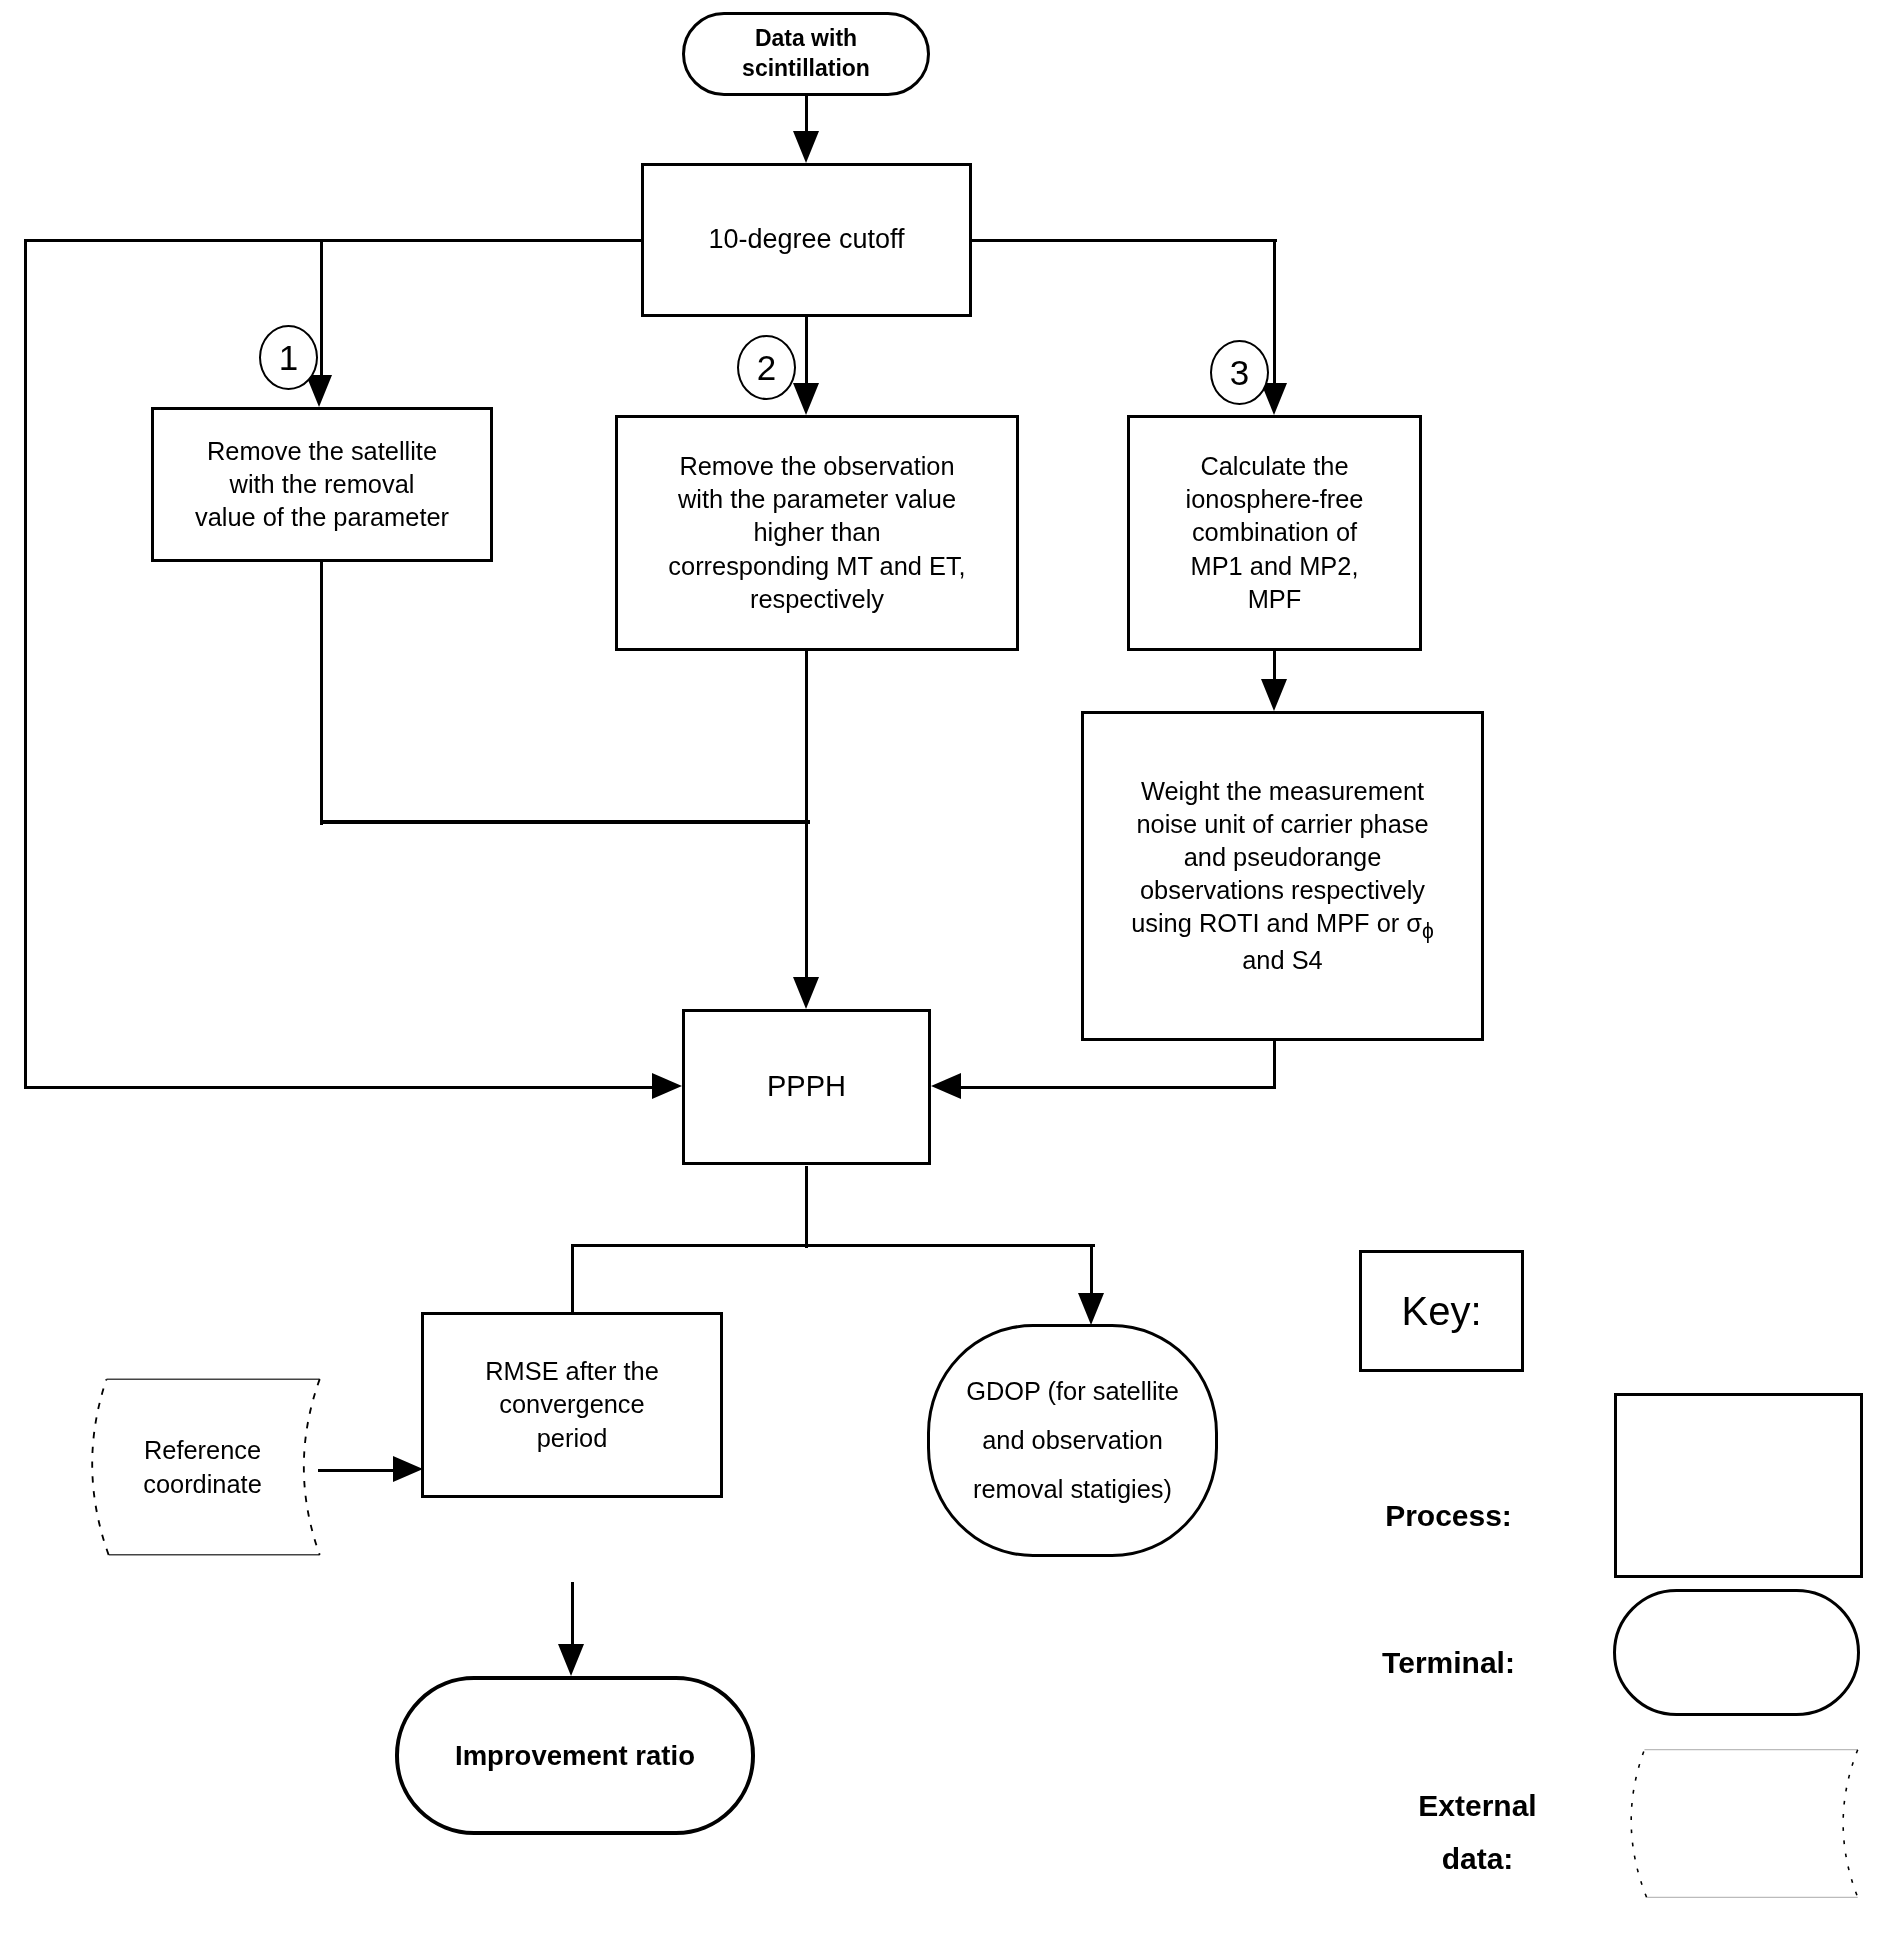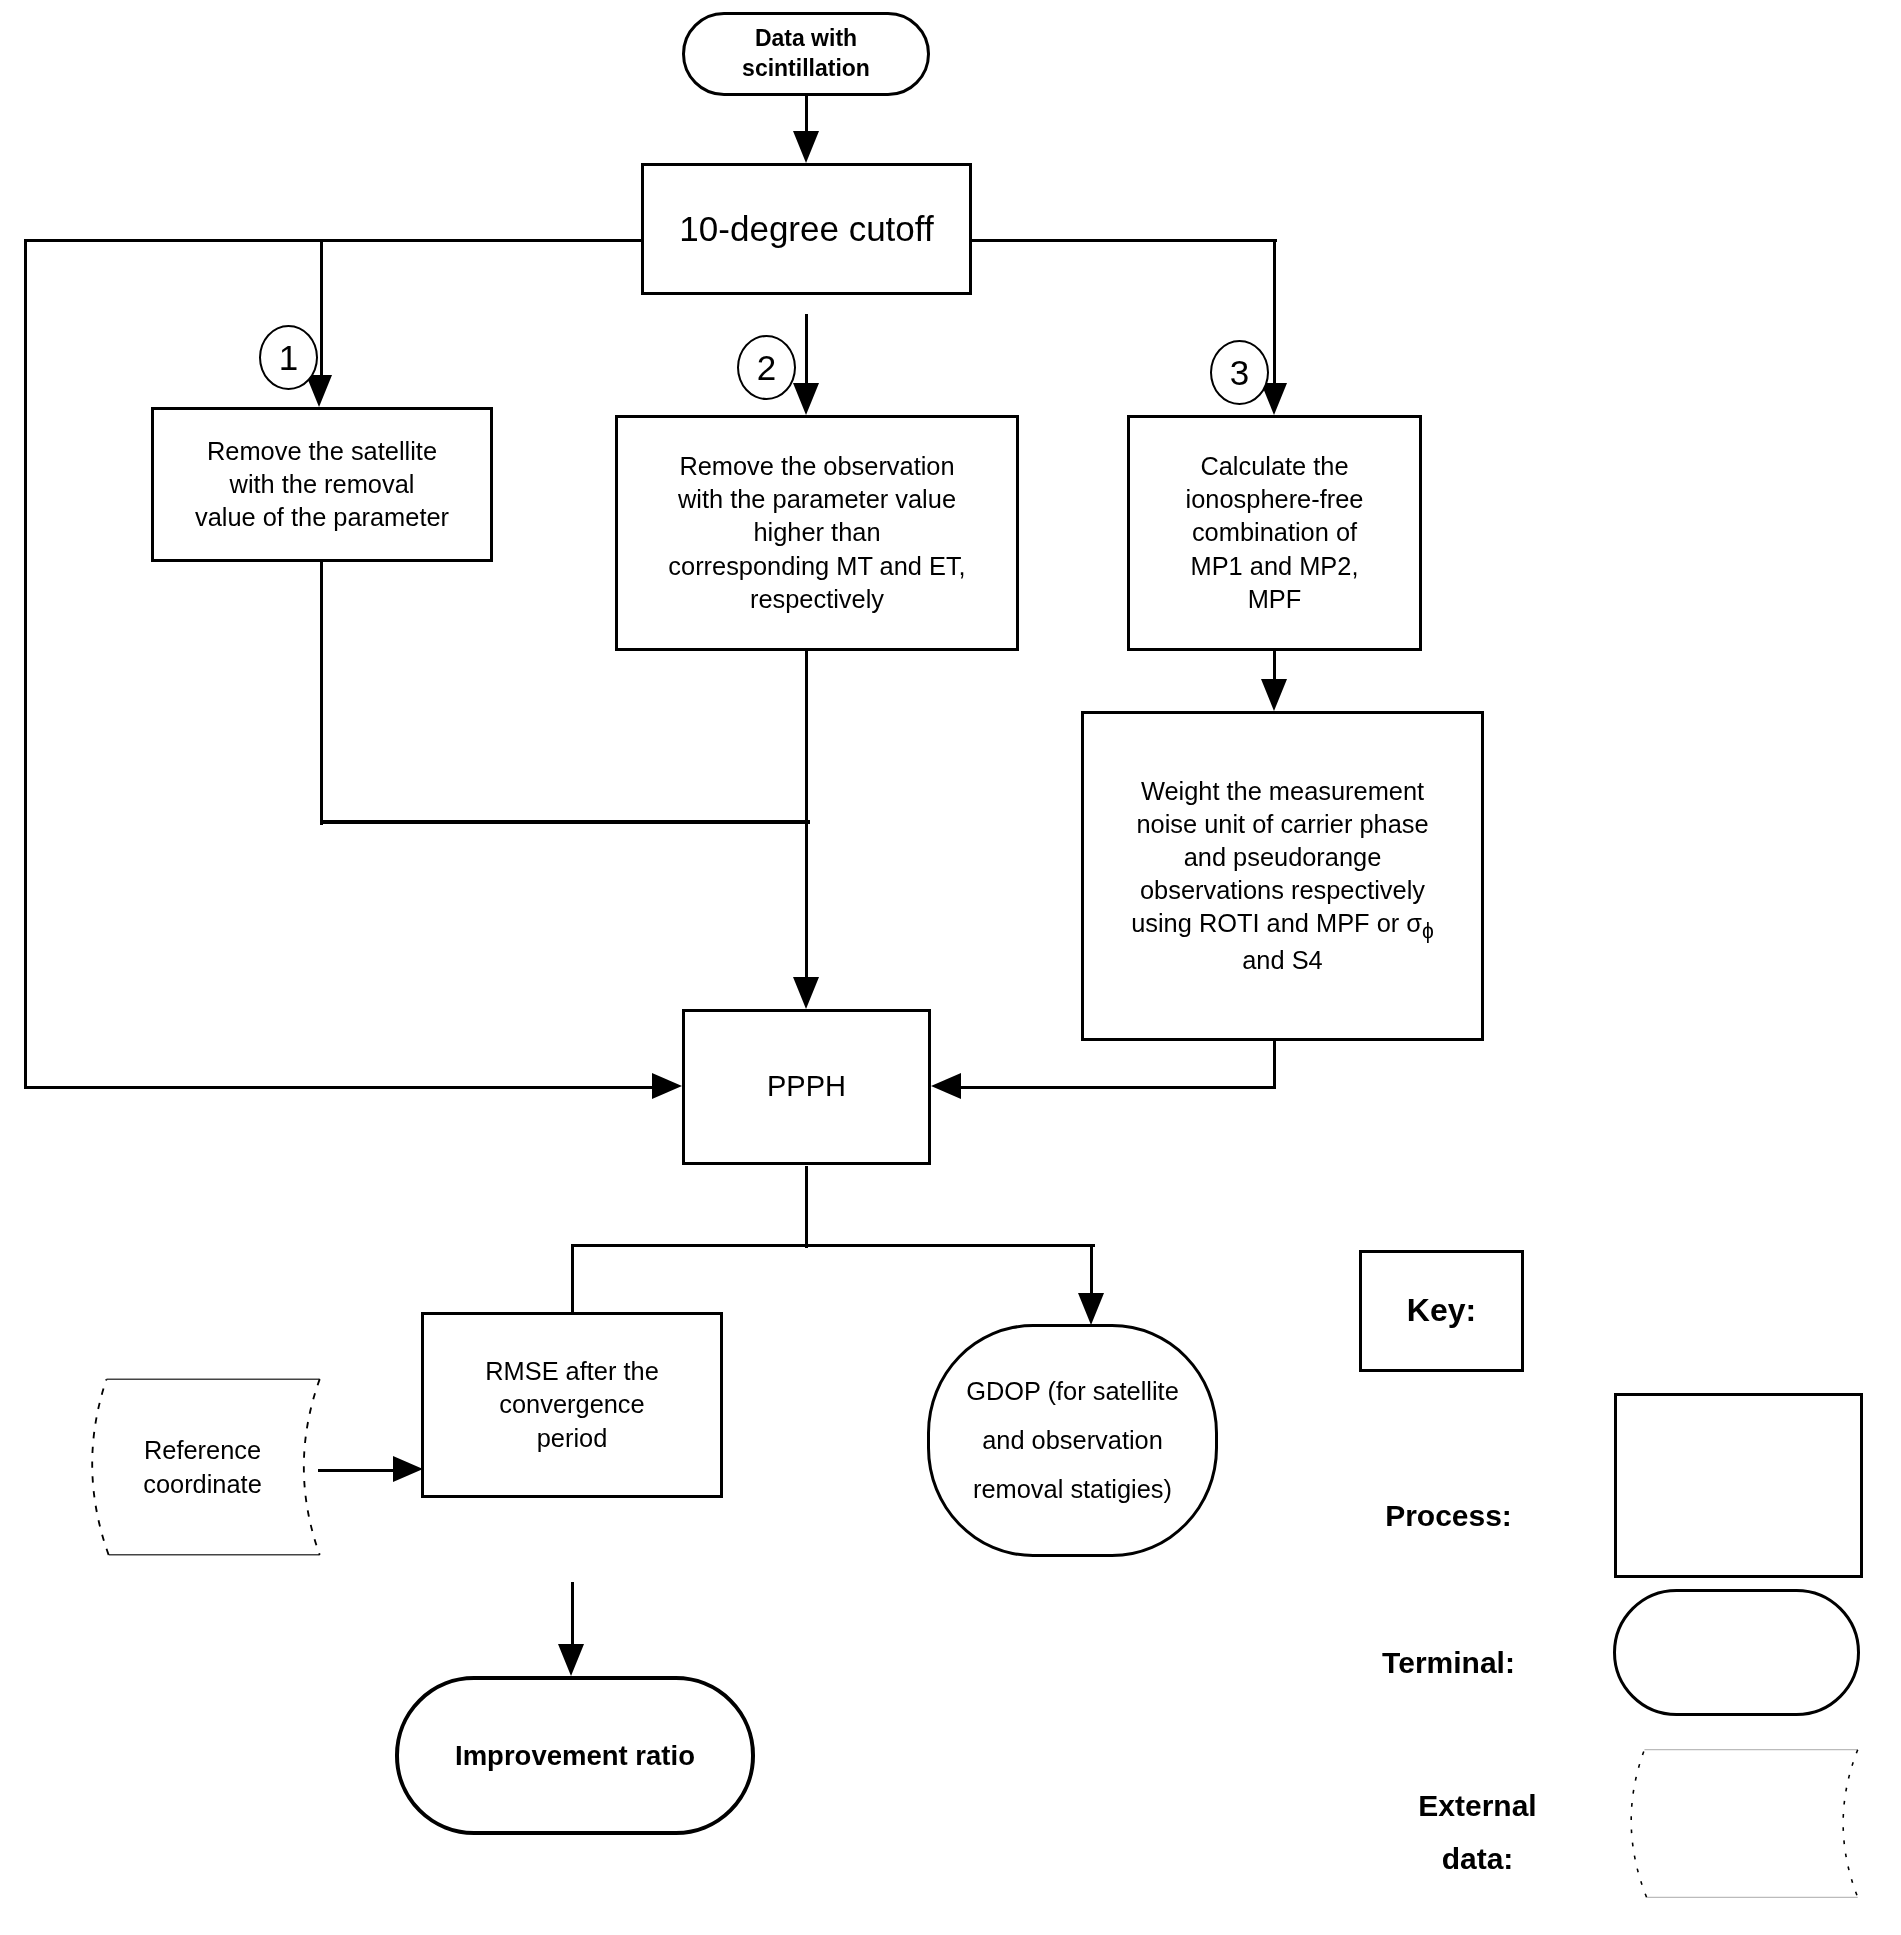--- a/index.html
+++ b/index.html
@@ -67,21 +67,21 @@
 <div class="arrow right" style="left:393px;top:1456px;"></div>
 
 <div class="wire" style="left:571px;top:1582px;width:3.2px;height:65px;"></div>
 <div class="arrow down" style="left:558px;top:1644px;"></div>
 
 <div class="box terminal" style="left:682px;top:11.7px;width:248px;height:84px;font-size:23px;">
   <div>Data with</div>
   <div>scintillation</div>
 </div>
 
-<div class="box" style="left:641px;top:163px;width:331px;height:132px;font-size:35px;">
+<div class="box" style="left:641px;top:163px;width:331px;height:154px;font-size:27px;">
   <div>10-degree cutoff</div>
 </div>
 
 <div class="badge" style="left:259px;top:325px;">
   <span>1</span>
 </div>
 <div class="badge" style="left:737px;top:335px;">
   <span>2</span>
 </div>
 <div class="badge" style="left:1210px;top:340px;">
@@ -146,21 +146,21 @@
 <div class="box barrel" style="left:927px;top:1324px;width:291px;height:233px;gap:16px;">
   <div>GDOP (for satellite</div>
   <div>and observation</div>
   <div>removal statigies)</div>
 </div>
 
 <div class="box terminal" style="left:395px;top:1676px;width:360px;height:159px;font-size:27.5px;border-radius:79px;border-width:4.2px;">
   <div>Improvement ratio</div>
 </div>
 
-<div class="box" style="left:1359px;top:1250px;width:165px;height:122px;font-size:32px;font-weight:bold;">
+<div class="box" style="left:1359px;top:1250px;width:165px;height:122px;font-size:40px;font-weight:normal;">
   <div>Key:</div>
 </div>
 
 <div class="labeltxt" style="left:1356px;top:1490px;width:185px;">Process:</div>
 <div class="box" style="left:1614px;top:1393px;width:249px;height:185px;"></div>
 
 <div class="labeltxt" style="left:1356px;top:1637px;width:185px;">Terminal:</div>
 <div class="box pill" style="left:1613px;top:1589px;width:247px;height:127px;"></div>
 
 <div class="labeltxt" style="left:1377px;top:1780px;width:201px;">

